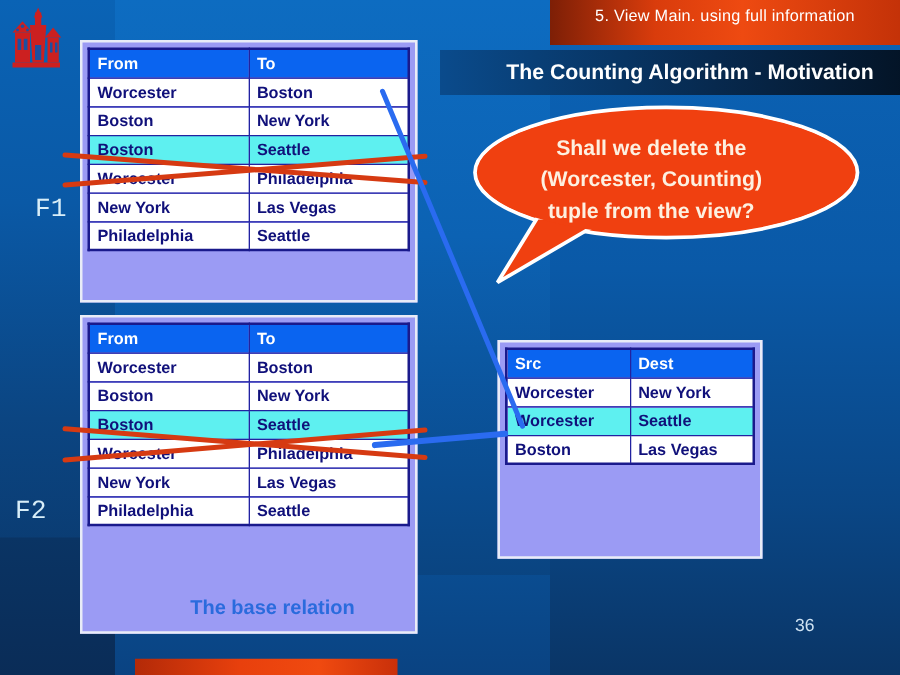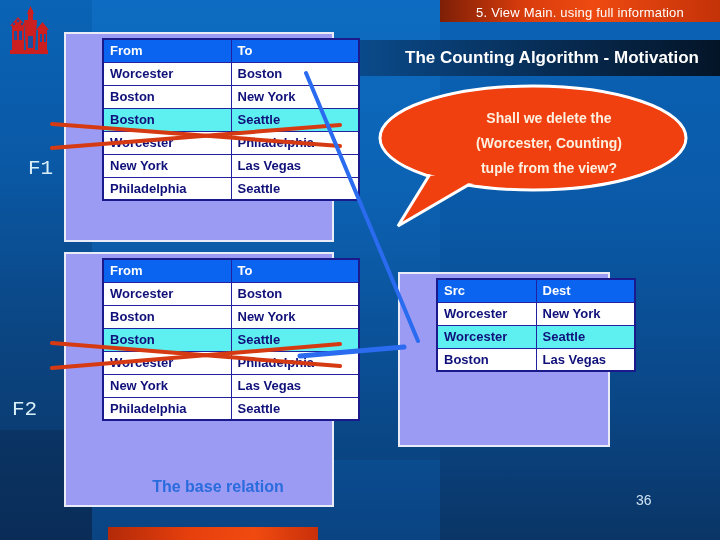--- a/index.html
+++ b/index.html
@@ -28,21 +28,21 @@
   
   .bottom-bar {
     position: absolute;
     left: 108px; top: 527px; width: 210px; height: 13px;
     background: linear-gradient(90deg, #b32a08 0%, #e8400d 40%, #f04a10 70%, #c9300a 100%);
   }
 
   
   .top-banner {
     position: absolute;
-    left: 440px; top: 0; width: 280px; height: 22px;
+    left: 440px; top: 0; width: 280px; height: 36px;
     background: linear-gradient(90deg, #7d1f06 0%, #d93c0c 30%, #ee4a11 55%, #c43208 100%);
     color: #ffffff;
     font-size: 13px;
     line-height: 26px;
     text-align: center;
     letter-spacing: 0.2px;
     white-space: nowrap;
   }
 
   
@@ -71,21 +71,20 @@
   .panel.p1 { left: 64px; top: 32px; width: 270px; height: 210px; }
   .panel.p2 { left: 64px; top: 252px; width: 270px; height: 255px; }
   .panel.p3 { left: 398px; top: 272px; width: 212px; height: 175px; }
 
   table.rel {
     position: absolute;
     border-collapse: collapse;
     table-layout: fixed;
     border: 2px solid #1a1a8c;
     box-sizing: border-box;
-    margin-left: 32px;
   }
   table.rel.t1 { left: 70px; top: 38px; width: 258px; }
   table.rel.t2 { left: 70px; top: 258px; width: 258px; }
   table.rel.t3 { left: 404px; top: 278px; width: 200px; padding-left: 46px; }
 
   table.rel td, table.rel th {
     border: 1px solid #2222a0;
     padding: 2px 6px;
     font-size: 13px;
     font-weight: bold;
@@ -137,24 +136,24 @@
     left: 636px; top: 492px;
     color: #cfe3f3;
     font-family: Liberation Sans, sans-serif;
     font-size: 14px;
   }
 
   
   .bubble-wrap { position: absolute; left: 368px; top: 78px; width: 330px; height: 160px; }
   .bubble-text {
     position: absolute;
-    left: 56px; top: 28px; width: 250px;
+    left: 28px; top: 28px; width: 250px;
     text-align: center;
     color: #fdf0e0;
-    font-size: 14px;
+    font-size: 17px;
     font-weight: bold;
     line-height: 25px;
   }
   .bubble-text div { white-space: nowrap; }
 
   svg.overlay {
     position: absolute; left: 0; top: 0;
     width: 720px; height: 540px;
     pointer-events: none;
   }

